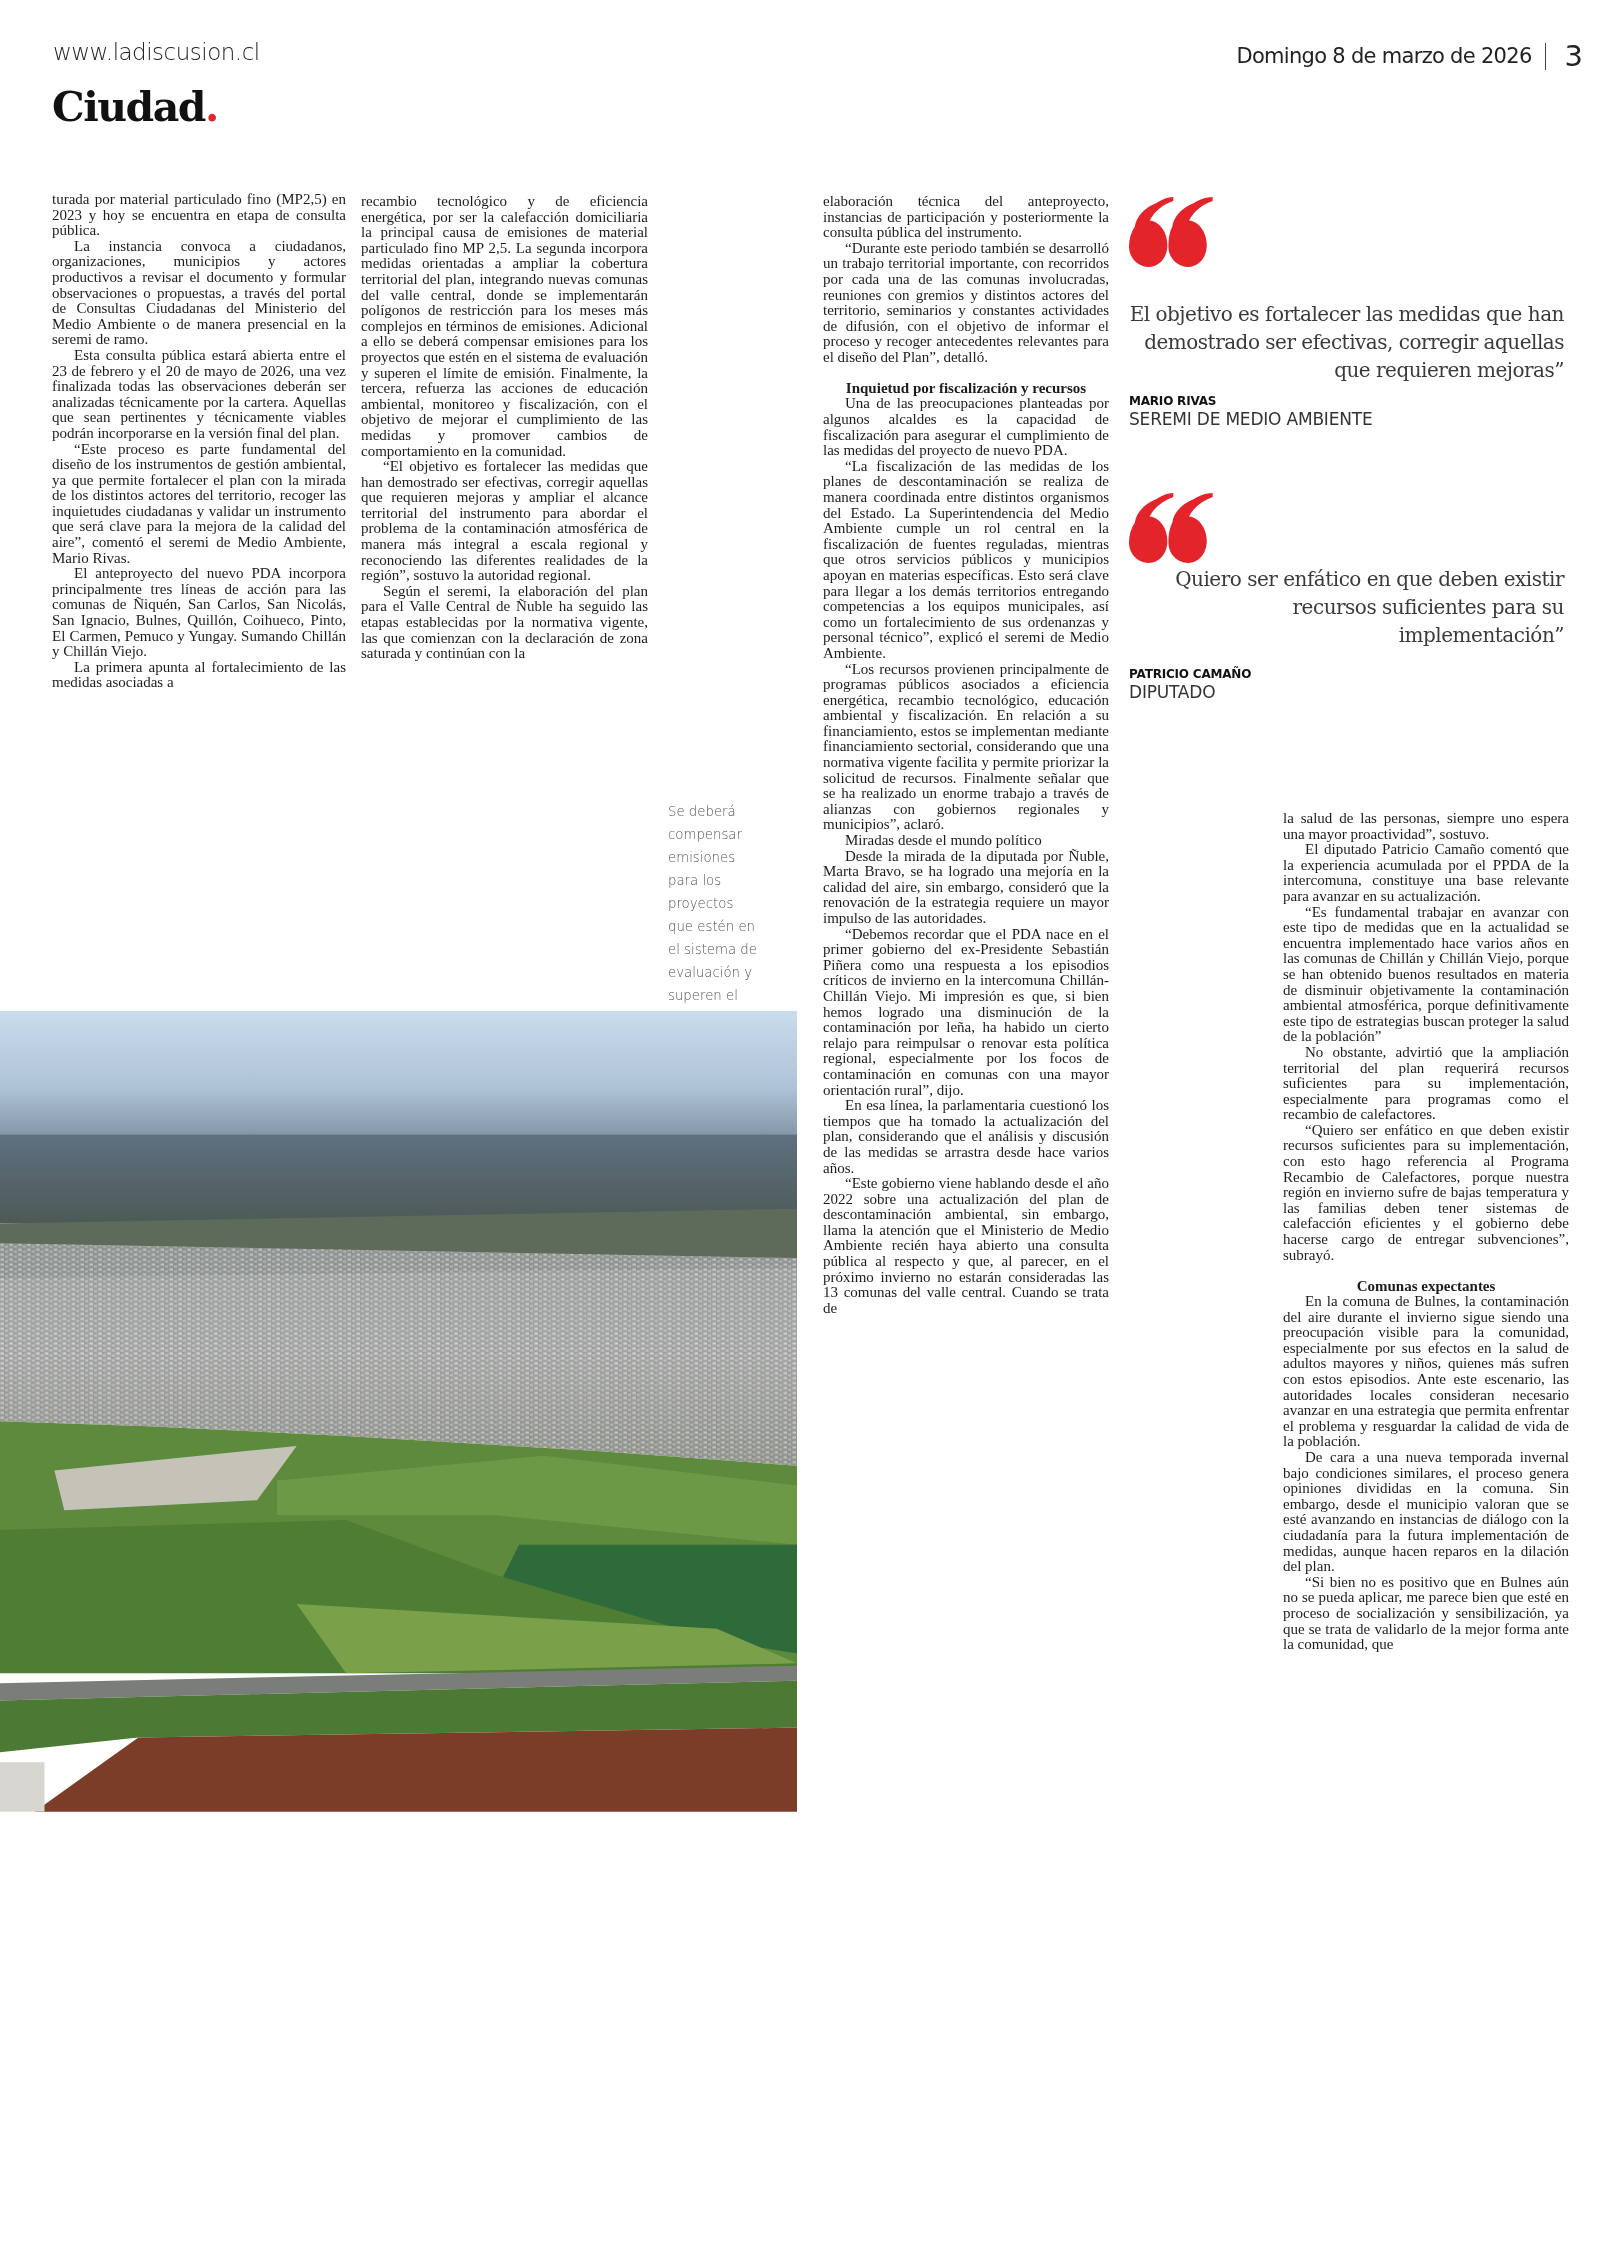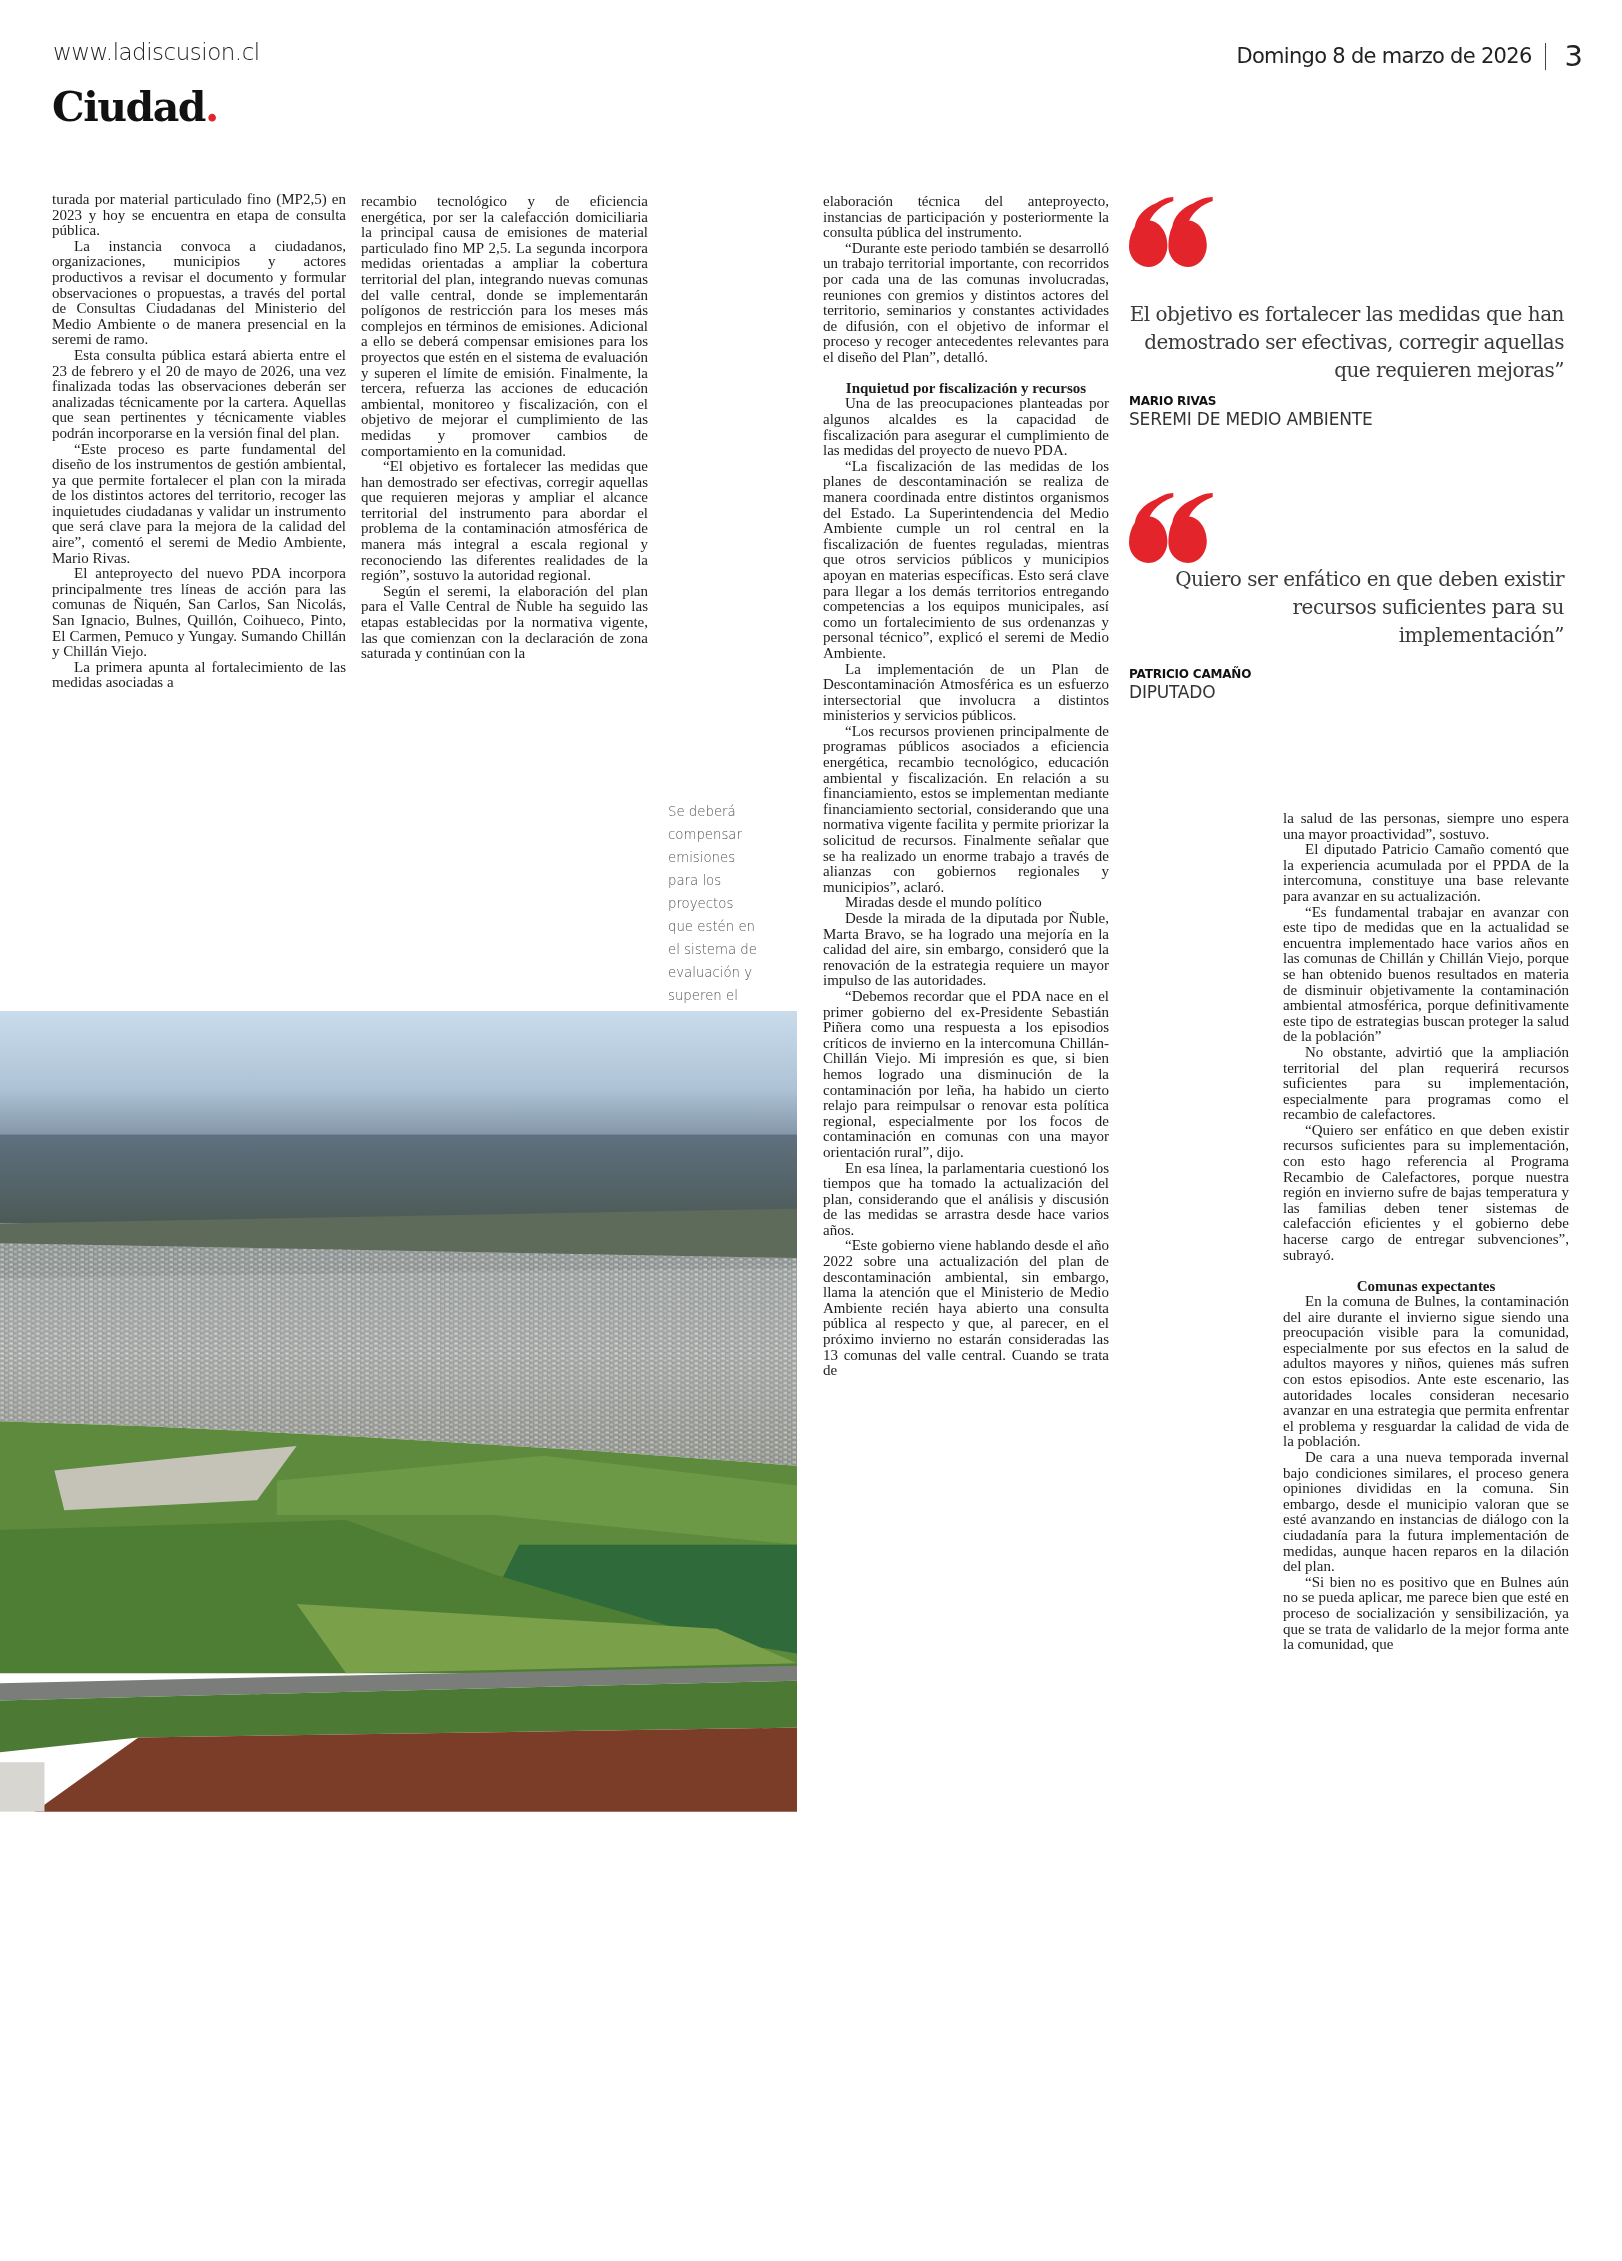--- a/index.html
+++ b/index.html
@@ -97,21 +97,20 @@
   </svg>
 </div>
 
 <div class="abs col" style="left:823px; top:194px; width:286px;">
   <p>elaboración técnica del anteproyecto, instancias de participación y posteriormente la consulta pública del instrumento.</p>
   <p class="ind">“Durante este periodo también se desarrolló un trabajo territorial importante, con recorridos por cada una de las comunas involucradas, reuniones con gremios y distintos actores del territorio, seminarios y constantes actividades de difusión, con el objetivo de informar el proceso y recoger antecedentes relevantes para el diseño del Plan”, detalló.</p>
   <div class="gap"></div>
   <h3>Inquietud por fiscalización y recursos</h3>
   <p class="ind">Una de las preocupaciones planteadas por algunos alcaldes es la capacidad de fiscalización para asegurar el cumplimiento de las medidas del proyecto de nuevo PDA.</p>
   <p class="ind">“La fiscalización de las medidas de los planes de descontaminación se realiza de manera coordinada entre distintos organismos del Estado. La Superintendencia del Medio Ambiente cumple un rol central en la fiscalización de fuentes reguladas, mientras que otros servicios públicos y municipios apoyan en materias específicas. Esto será clave para llegar a los demás territorios entregando competencias a los equipos municipales, así como un fortalecimiento de sus ordenanzas y personal técnico”, explicó el seremi de Medio Ambiente.</p>
-  <p class="ind">La implementación de un Plan de Descontaminación Atmosférica es un esfuerzo intersectorial que involucra a distintos ministerios y servicios públicos.</p>
   <p class="ind">“Los recursos provienen principalmente de programas públicos asociados a eficiencia energética, recambio tecnológico, educación ambiental y fiscalización. En relación a su financiamiento, estos se implementan mediante financiamiento sectorial, considerando que una normativa vigente facilita y permite priorizar la solicitud de recursos. Finalmente señalar que se ha realizado un enorme trabajo a través de alianzas con gobiernos regionales y municipios”, aclaró.</p>
   <p class="ind">Miradas desde el mundo político</p>
   <p class="ind">Desde la mirada de la diputada por Ñuble, Marta Bravo, se ha logrado una mejoría en la calidad del aire, sin embargo, consideró que la renovación de la estrategia requiere un mayor impulso de las autoridades.</p>
   <p class="ind">“Debemos recordar que el PDA nace en el primer gobierno del ex-Presidente Sebastián Piñera como una respuesta a los episodios críticos de invierno en la intercomuna Chillán-Chillán Viejo. Mi impresión es que, si bien hemos logrado una disminución de la contaminación por leña, ha habido un cierto relajo para reimpulsar o renovar esta política regional, especialmente por los focos de contaminación en comunas con una mayor orientación rural”, dijo.</p>
   <p class="ind">En esa línea, la parlamentaria cuestionó los tiempos que ha tomado la actualización del plan, considerando que el análisis y discusión de las medidas se arrastra desde hace varios años.</p>
   <p class="ind">“Este gobierno viene hablando desde el año 2022 sobre una actualización del plan de descontaminación ambiental, sin embargo, llama la atención que el Ministerio de Medio Ambiente recién haya abierto una consulta pública al respecto y que, al parecer, en el próximo invierno no estarán consideradas las 13 comunas del valle central. Cuando se trata de</p>
 </div>
 
 <div class="abs pq" style="left:1129px; top:188px; width:435px;">
   <svg class="pq-glyph" viewBox="0 0 260 160">

